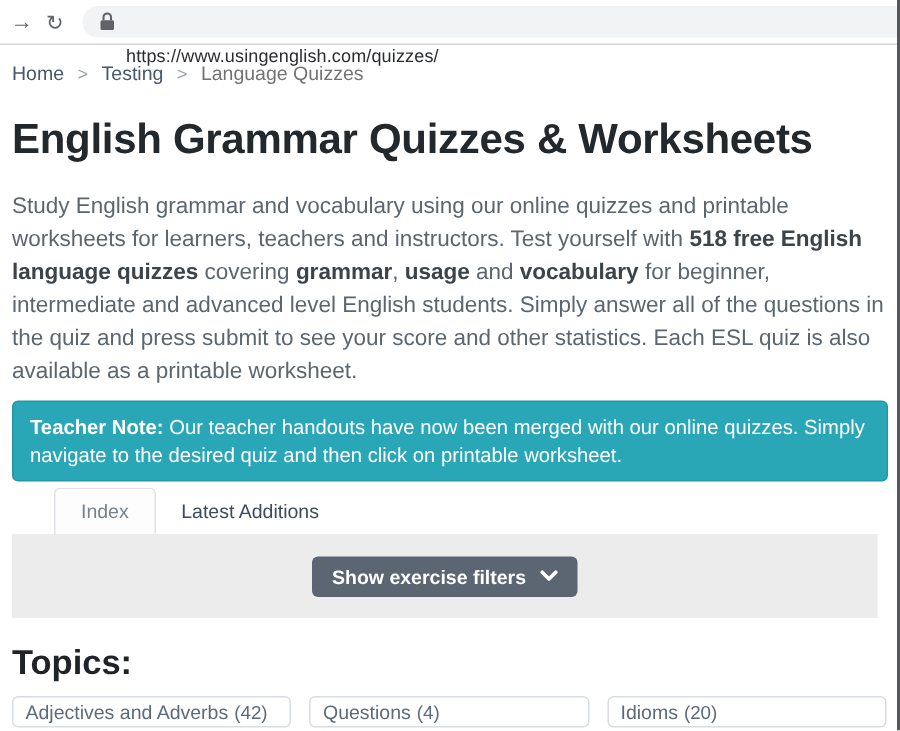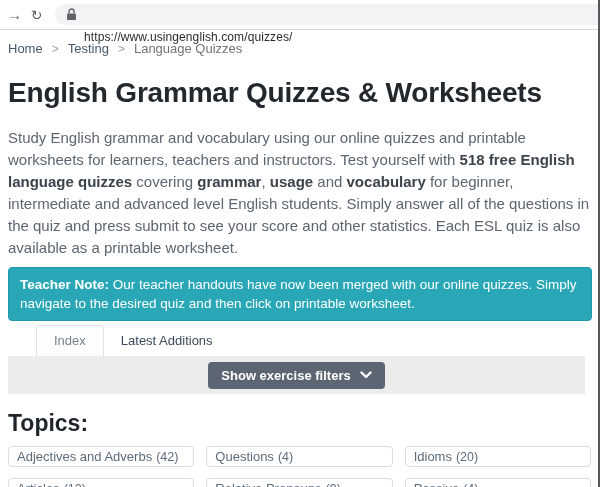--- a/index.html
+++ b/index.html
@@ -110,21 +110,21 @@
     border-bottom: none;
     border-radius: 4px 4px 0 0;
     background: #fdfdfd;
     color: #76828c;
   }
   .tab.link { color: #3a4c5e; }
 
   .filter-bar {
     background: #ececec;
     width: calc(100% - 7px);
-    height: 38px;
+    height: 56px;
     display: flex;
     align-items: center;
     justify-content: center;
   }
   .filter-btn {
     background: #5b6672;
     color: #ffffff;
     border: none;
     border-radius: 4px;
     font-family: inherit;

